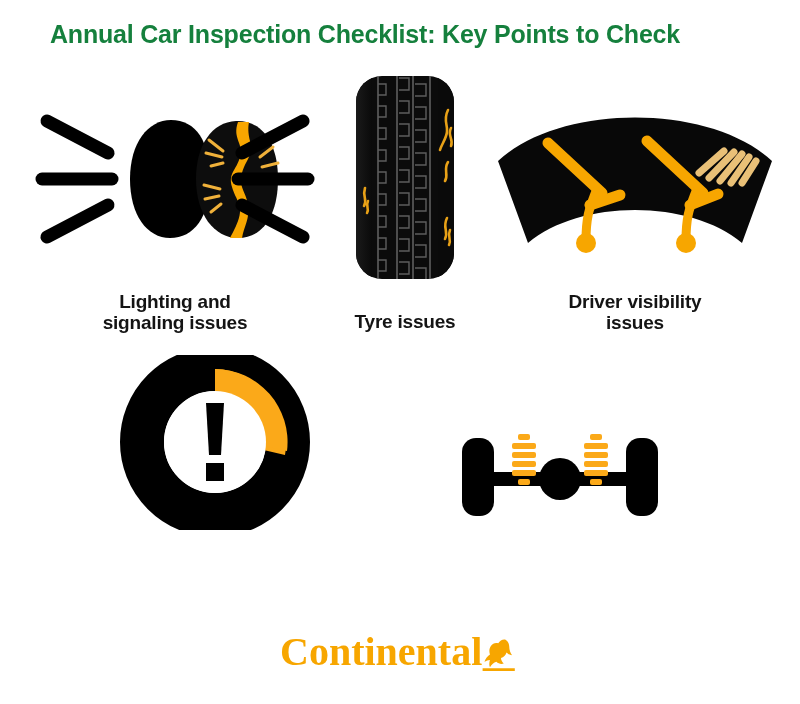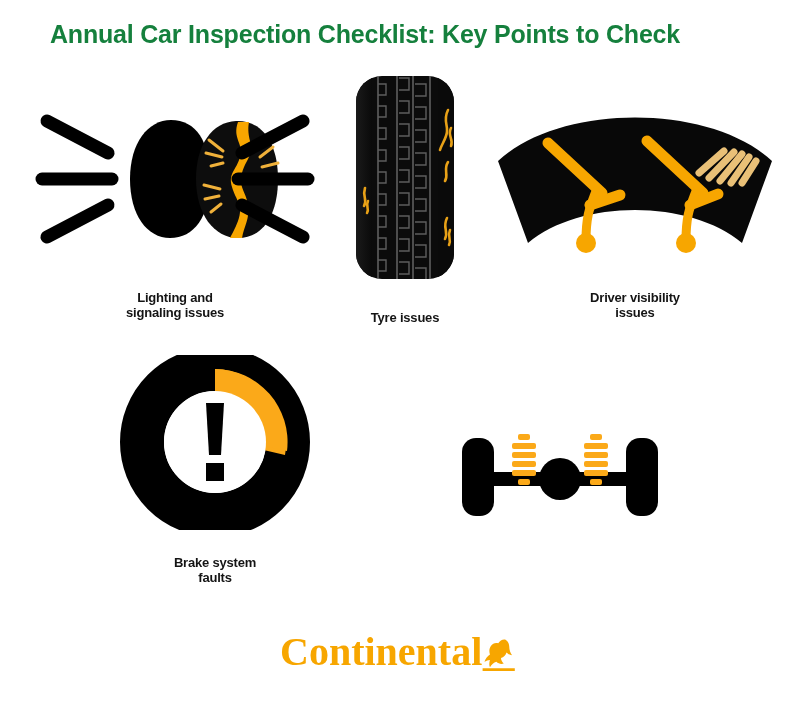--- a/index.html
+++ b/index.html
@@ -11,21 +11,21 @@
   #page{position:relative;width:800px;height:704px;}
 
   .title{
     position:absolute;left:0;top:20px;width:688px;text-align:center;
     font-size:25px;font-weight:bold;letter-spacing:-0.2px;color:#15803d;margin-left:21px;
   }
 
   .card{position:absolute;text-align:center;}
   .art{position:relative;margin:0 auto;}
   .caption{
-    font-size:13px;font-weight:bold;line-height:1.12;color:#141414;
+    font-size:19px;font-weight:bold;line-height:1.12;color:#141414;
     letter-spacing:-0.2px;white-space:pre-line;
   }
 
   
   #card-lighting   {left:30px; top:95px;  width:290px;}
   #card-tyre       {left:320px;top:70px;  width:170px;}
   #card-visibility {left:490px;top:95px;  width:290px;}
   #card-brake      {left:105px;top:355px; width:220px;}
   #card-suspension {left:450px;top:420px; width:220px;}
 
@@ -192,22 +192,20 @@
         <path d="M110 14 A73 73 0 0 1 182 96 L138 87 A29 29 0 0 0 110 58 Z" fill="#FBA919"></path>
 
         <circle cx="110" cy="87" r="51" fill="#ffffff"></circle>
 
         <g fill="#000000">
           <path d="M101 48 h18 l-3 52 h-12 Z"></path>
           <rect x="101" y="108" width="18" height="18"></rect>
         </g>
       </svg>
     </div>
-    <div class="caption">Brake system
-faults</div>
   </div>
 
   <div class="card" id="card-suspension">
     <div class="art">
       <svg width="220" height="110" viewBox="0 0 220 110" xmlns="http://www.w3.org/2000/svg">
 
         <rect x="12" y="18" width="32" height="78" rx="14" ry="14" fill="#000000"></rect>
         <rect x="176" y="18" width="32" height="78" rx="14" ry="14" fill="#000000"></rect>
 
         <rect x="44" y="52" width="132" height="14" fill="#000000"></rect>

